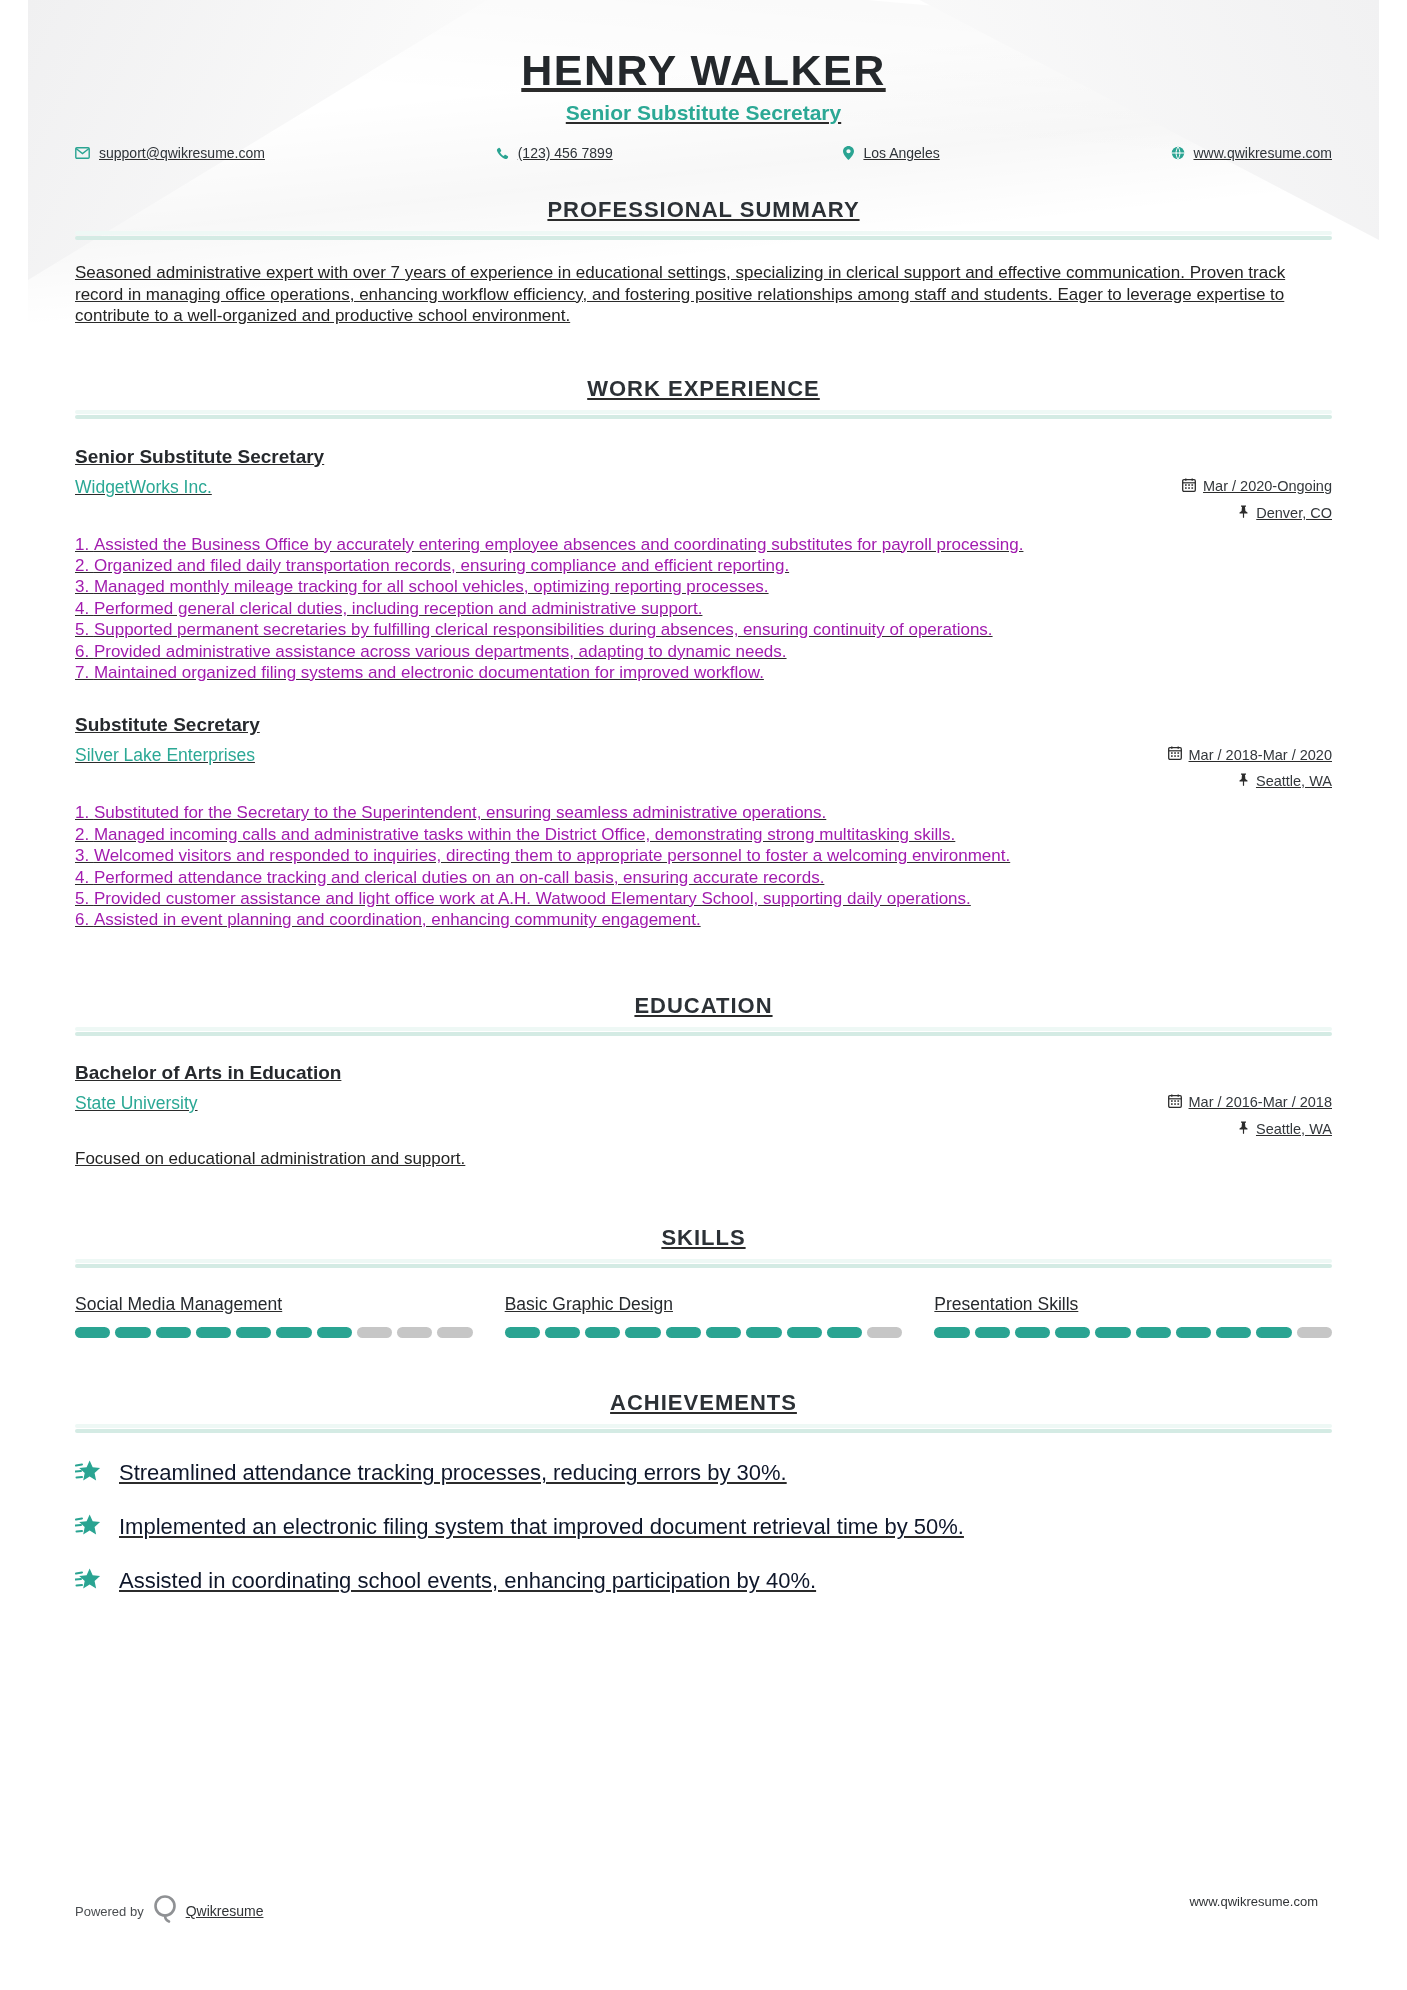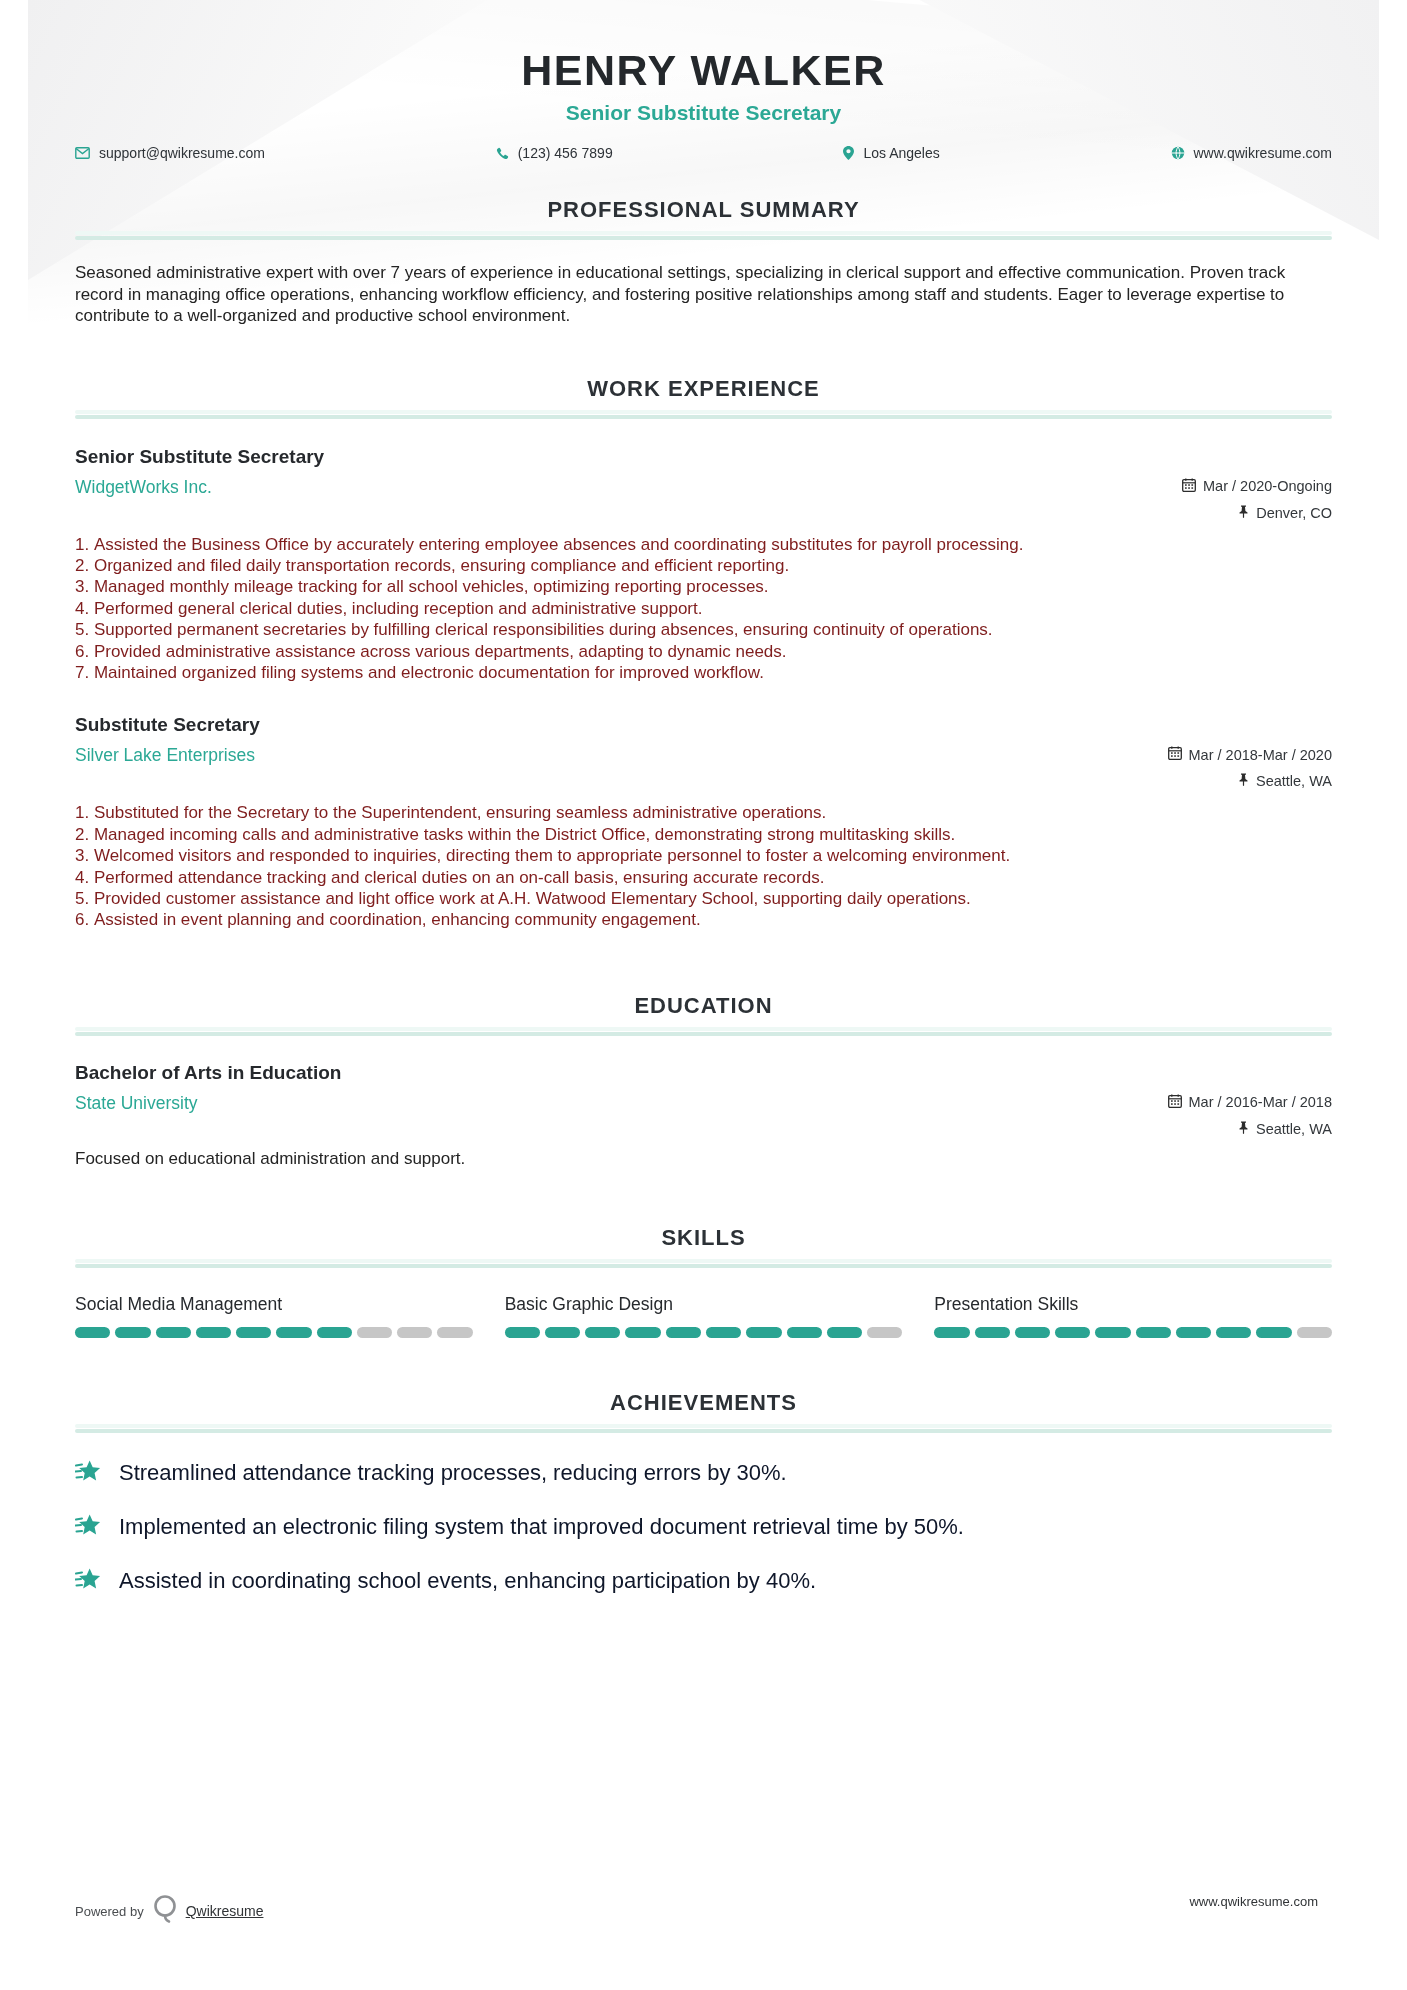--- a/index.html
+++ b/index.html
@@ -6,20 +6,21 @@
   html, body { background: #ffffff; }
   body { font-family: "Liberation Sans", "DejaVu Sans", sans-serif; color: #2b2b2b; }
 
   .page {
     position: relative;
     width: 1351px;
     height: 1990px;
     margin: 0 auto;
     background: #ffffff;
     overflow: hidden;
+    text-decoration: underline;
   }
 
   
   .bg-decor { position: absolute; top: 0; left: 0; width: 100%; height: 280px; pointer-events: none; }
   .bg-tri-1 { position: absolute; top: 0; left: 0; width: 100%; height: 280px;
     background: linear-gradient(115deg, #f0f0f1 0%, #fafafa 30%, #ffffff 55%);
     clip-path: polygon(0 0, 34% 0, 0 100%); }
   .bg-tri-2 { position: absolute; top: 0; right: 0; width: 100%; height: 240px;
     background: linear-gradient(245deg, #f1f1f2 0%, #fbfbfb 40%, #ffffff 70%);
     clip-path: polygon(66% 0, 100% 0, 100% 100%); }
@@ -53,21 +54,21 @@
   
   .section-experience { margin-top: 49px; }
   .job { margin-top: 27px; }
   .job-head { display: flex; justify-content: space-between; align-items: flex-start; }
   .job-title { font-size: 19px; font-weight: 700; color: #26292d; }
   .job-company { font-size: 17.5px; color: #2ba895; margin-top: 9px; }
   .job-meta { text-align: right; font-size: 14.5px; color: #33373b; }
   .meta-row { display: flex; justify-content: flex-end; align-items: center; gap: 7px; margin-top: 32px; }
   .meta-row + .meta-row { margin-top: 10px; }
   .job-bullets { margin-top: 13px; list-style-type: decimal; list-style-position: inside; }
-  .job-bullets li { font-size: 17px; line-height: 21.4px; color: #7f1d1d; }
+  .job-bullets li { font-size: 17px; line-height: 21.4px; color: #a21caf; }
 
   
   .section-education { margin-top: 62px; }
   .edu-entry { margin-top: 26px; }
   .edu-desc { margin-top: 12px; font-size: 17px; color: #242424; }
 
   
   .section-skills { margin-top: 56px; }
   .skills-row { display: flex; gap: 32px; margin-top: 26px; }
   .skill { flex: 1 1 0; }

